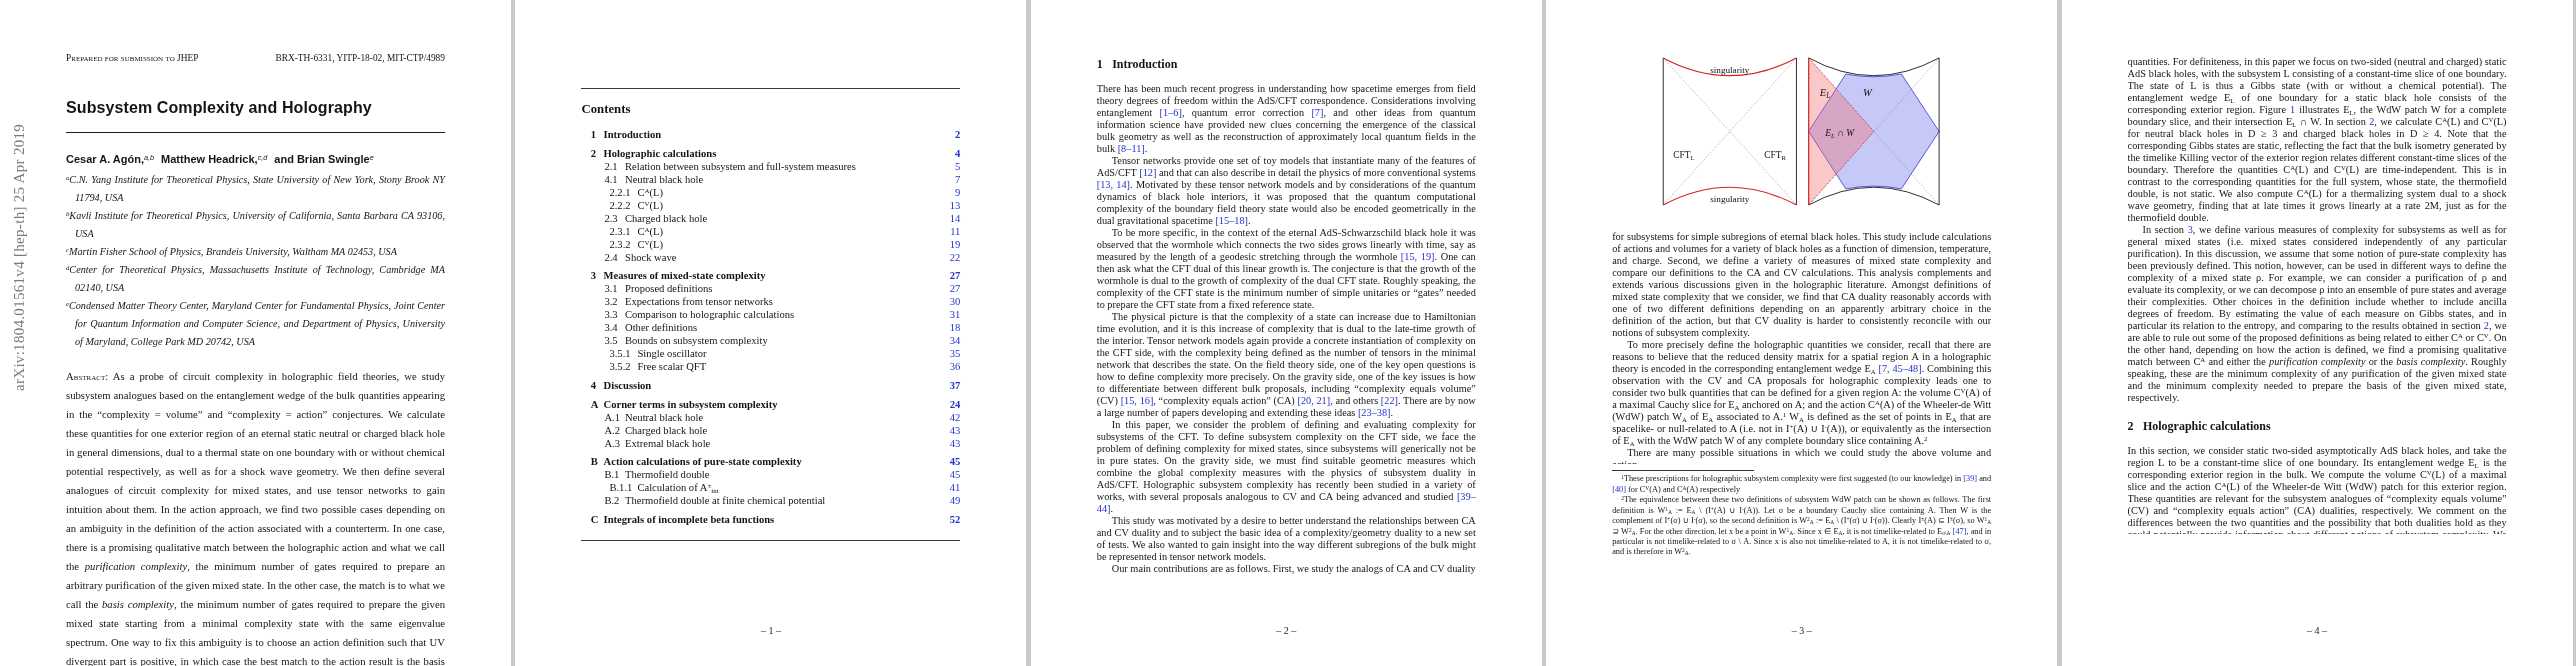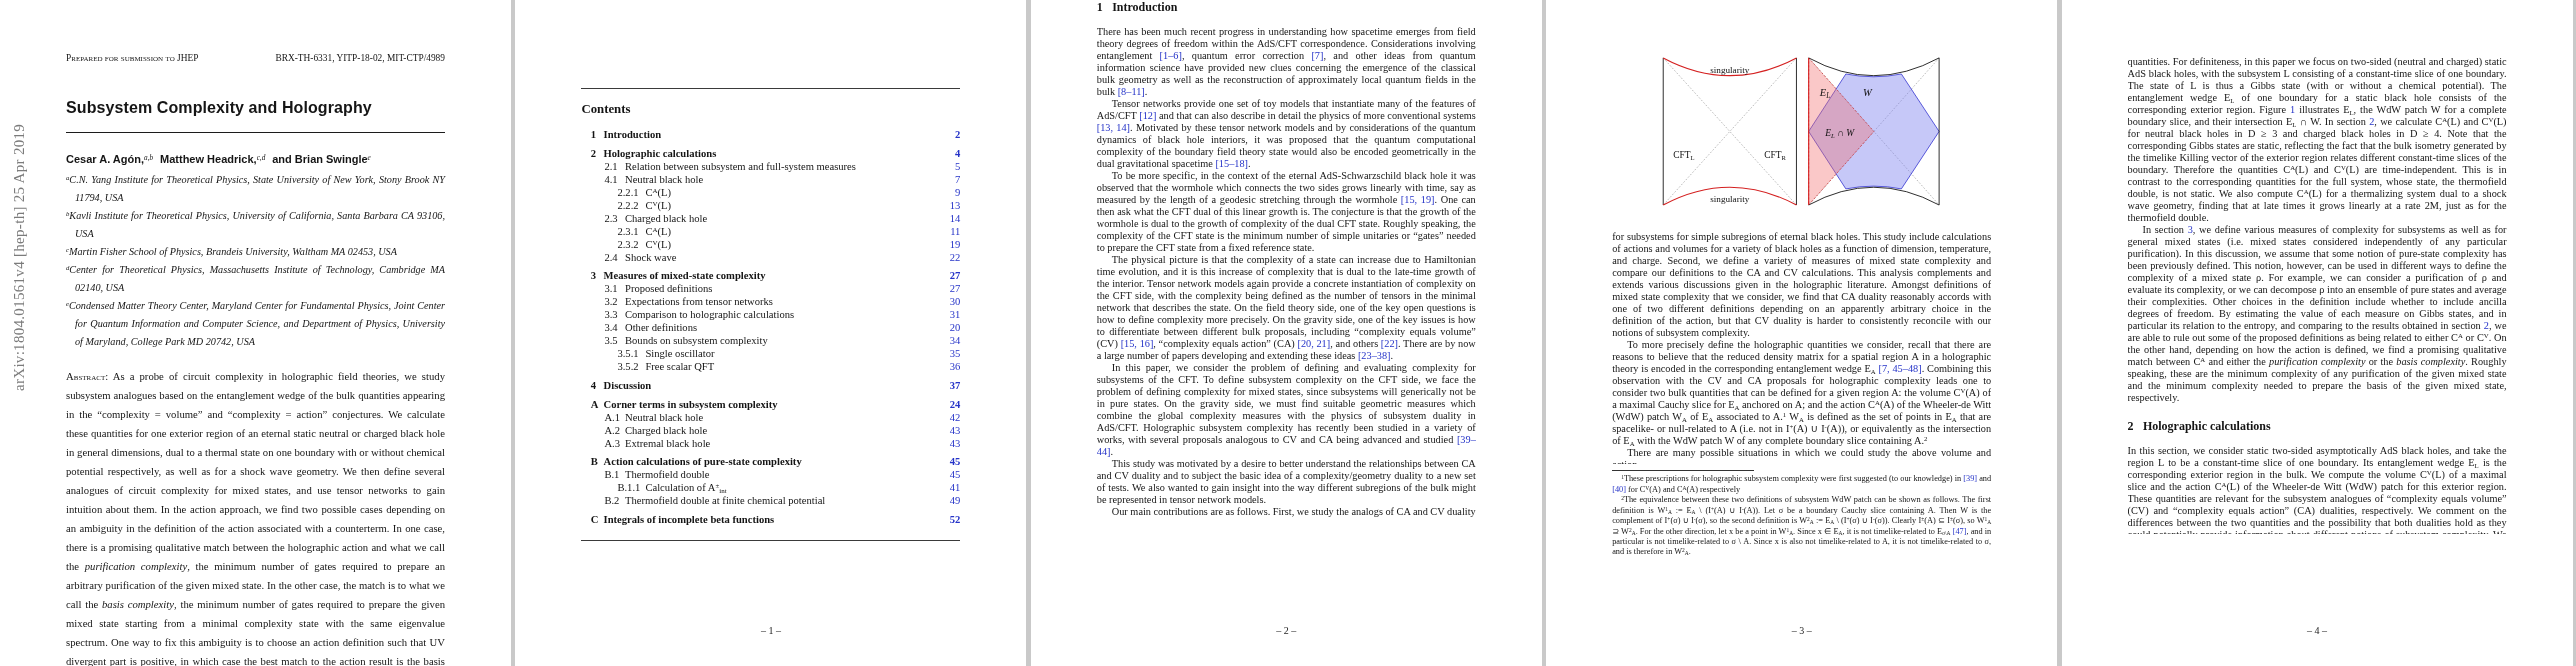--- a/index.html
+++ b/index.html
@@ -12,43 +12,43 @@
   i{font-style:italic}
 
   
   .arxiv{position:absolute;left:11px;top:391px;transform-origin:0 0;transform:rotate(-90deg);font-size:15px;color:#7b7b7b;white-space:nowrap;letter-spacing:0.3px}
   .tp-header{display:flex;justify-content:space-between;margin-top:53px;font-size:9.4px}
   .tp-header-left{font-variant:small-caps}
   .tp-title{margin-top:36px;font-family:"Liberation Sans",sans-serif;font-weight:bold;font-size:16px;letter-spacing:0.1px}
   .tp-rule{border:none;border-top:1.7px solid #1c1c1c;margin:14.5px 0 0}
   .tp-authors{margin-top:20px;font-family:"Liberation Sans",sans-serif;font-weight:bold;font-size:11px}
   .author{margin-right:3.9px}
-  .a-sup{font-family:Liberation Serif, serif;font-style:italic;font-weight:normal}
+  .a-sup{font-family:Liberation Sans, sans-serif;font-style:italic;font-weight:normal}
   .affils{margin-top:6.7px}
   .affil{font-style:italic;font-size:10.2px;line-height:18px;padding-left:9px;text-indent:-9px;text-align:justify}
   .affil sup{font-style:italic}
   .abstract{margin-top:15.6px;font-size:10.7px;line-height:19px;text-align:justify}
   .abs-label{font-variant:small-caps}
 
   
   .toc-rule-top{border:none;border-top:1.1px solid #3a3a3a;margin:88px 0 0}
   .toc-rule-bottom{border:none;border-top:1.1px solid #3a3a3a;margin:14.5px 0 0}
   .contents-title{font-size:12.8px;font-weight:bold;margin:13.3px 0 11px}
   .toc-row{display:flex;font-size:10.6px;line-height:13px}
   .toc-row.lvl1{font-weight:bold;margin-top:5.6px}
   .toc-row.lvl1 .toc-label{margin-left:9.4px;width:12.8px}
   .toc-row.lvl2 .toc-label{margin-left:23px;width:20.6px}
-  .toc-row.lvl3 .toc-label{margin-left:36px;width:28px}
+  .toc-row.lvl3 .toc-label{margin-left:28px;width:28px}
   .toc-label{flex:none}
   .toc-page{margin-left:auto;color:#2533c8}
 
   
   .sec-head{font-size:12px;font-weight:bold;margin:0}
   .secnum{margin-right:9.4px}
-  .p3-head{}
+  .p3-head{margin-top:57px}
   .textcol{margin-top:11px;max-height:524px;overflow:hidden}
   .para{margin:0;text-align:justify;font-size:10.3px;line-height:12px}
   .para.ind{text-indent:15px}
   .pg-footer{position:absolute;left:0;right:0;bottom:31px;text-align:center;font-size:10px;color:#222}
 
   
   .fig{margin:51px 0 0 49px;width:282px}
   .fig-caption{margin-top:7.8px;font-size:9.4px;line-height:12.6px;text-align:justify}
   .cap-bold{font-weight:bold}
   .p4-body{margin-top:11px;max-height:233px;overflow:hidden}
@@ -187,21 +187,21 @@
 
         <div class="toc-row lvl2">
           <span class="toc-label">3.3</span>
           <span class="toc-title">Comparison to holographic calculations</span>
           <span class="toc-page">31</span>
         </div>
 
         <div class="toc-row lvl2">
           <span class="toc-label">3.4</span>
           <span class="toc-title">Other definitions</span>
-          <span class="toc-page">20</span>
+          <span class="toc-page">18</span>
         </div>
 
         <div class="toc-row lvl2">
           <span class="toc-label">3.5</span>
           <span class="toc-title">Bounds on subsystem complexity</span>
           <span class="toc-page">34</span>
         </div>
 
         <div class="toc-row lvl3">
           <span class="toc-label">3.5.1</span>

